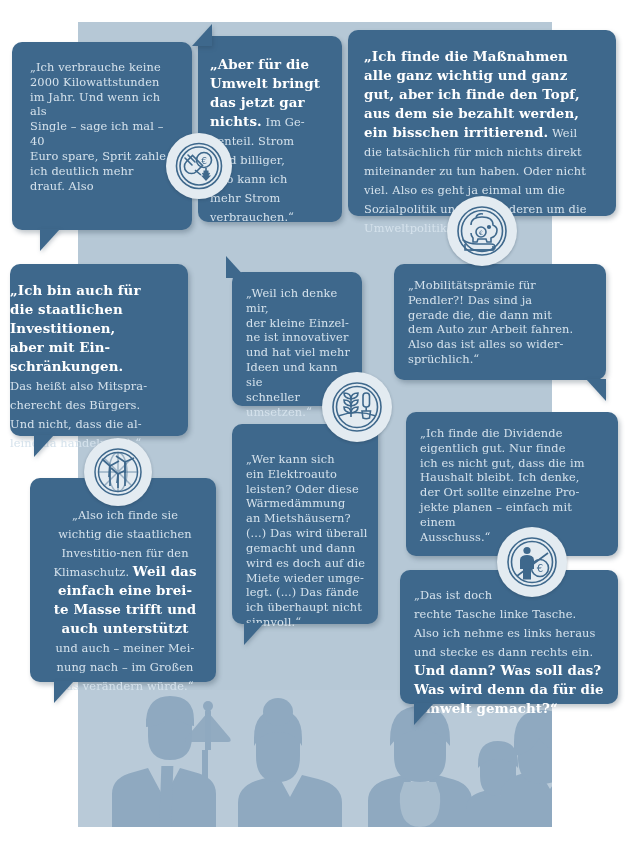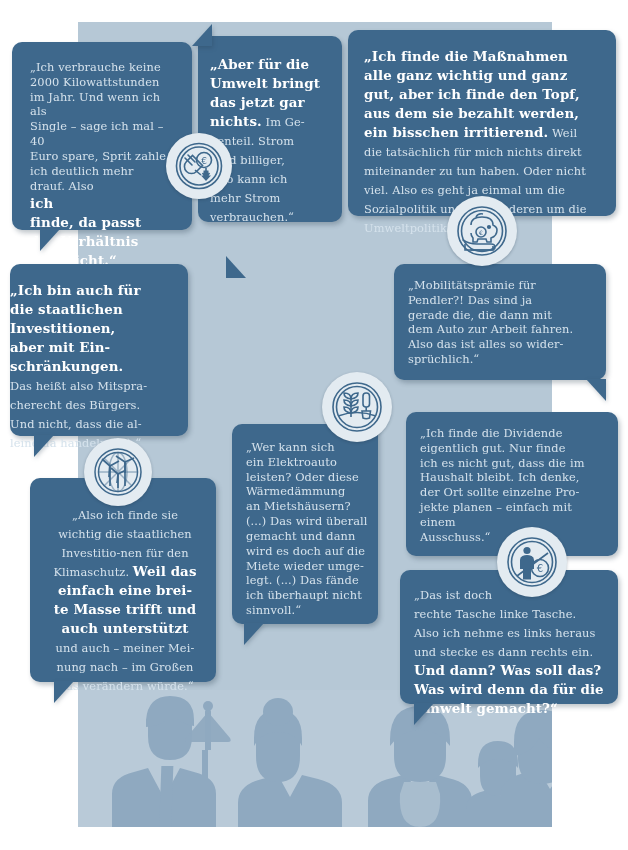--- a/index.html
+++ b/index.html
@@ -114,24 +114,21 @@
     </svg>
   </div>
 
   <div class="bubble" style="left:12px;top:42px;width:180px;height:188px;padding:18px 14px 12px 18px;">
     <span class="txt">„Ich verbrauche keine
 2000 Kilowattstunden
 im Jahr. Und wenn ich als
 Single – sage ich mal – 40
 Euro spare, Sprit zahle
 ich deutlich mehr
-drauf. Also </span><span class="txt bigem" style="display:inline">ich
-finde, da passt
-das Verhältnis
-halt nicht.“</span>
+drauf. Also </span>
   </div>
   <div class="tail tail-bl" style="left:40px;top:229px;"></div>
   <div class="medal" style="left:166px;top:133px;width:66px;height:66px;">
     <svg width="50" height="50" viewBox="0 0 50 50" fill="none" stroke="#3e688c" stroke-width="1.6">
       <circle cx="25" cy="25" r="22.5"></circle>
         <circle cx="25" cy="25" r="19"></circle>
       <circle cx="30" cy="19" r="7.5"></circle>
       <text x="30" y="22.6" font-size="9" fill="#3e688c" stroke="none" text-anchor="middle" font-family="DejaVu Sans, sans-serif">€</text>
       <path d="M11 17 l7 7 M14 14 l7 7" stroke-linecap="round"></path>
       <path d="M12.5 20.5 a7 7 0 0 0 10 10 l6 -6 l-10 -10 z" fill="none"></path>
@@ -212,23 +209,32 @@
         <path d="M18 40 l0 -20"></path>
           <path d="M18 20 l-8 -7 M18 20 l9 -5 M18 20 l-1 11"></path>
         <path d="M33 40 l0 -24"></path>
           <path d="M33 16 l-9 -6 M33 16 l9 -4 M33 16 l0 11"></path>
         <path d="M26 42 l0 -14"></path>
           <path d="M26 28 l-7 -6 M26 28 l8 -4 M26 28 l-1 9"></path>
       </g>
     </svg>
   </div>
 
+  <div class="bubble" style="left:232px;top:272px;width:130px;height:134px;padding:14px 10px 8px 14px;">
+    <span class="txt">„Weil ich denke mir,
+der kleine Einzel-
+ne ist innovativer
+und hat viel mehr
+Ideen und kann sie
+schneller
+umsetzen.“</span>
+  </div>
   <div class="tail tail-tl" style="left:226px;top:256px;"></div>
 
-  <div class="bubble" style="left:232px;top:424px;width:146px;height:200px;padding:16px 10px 8px 14px;">
+  <div class="bubble" style="left:232px;top:424px;width:146px;height:200px;padding:28px 10px 8px 14px;">
     <span class="txt">„Wer kann sich
 ein Elektroauto
 leisten? Oder diese
 Wärmedämmung
 an Mietshäusern?
 (...) Das wird überall
 gemacht und dann
 wird es doch auf die
 Miete wieder umge-
 legt. (...) Das fände

